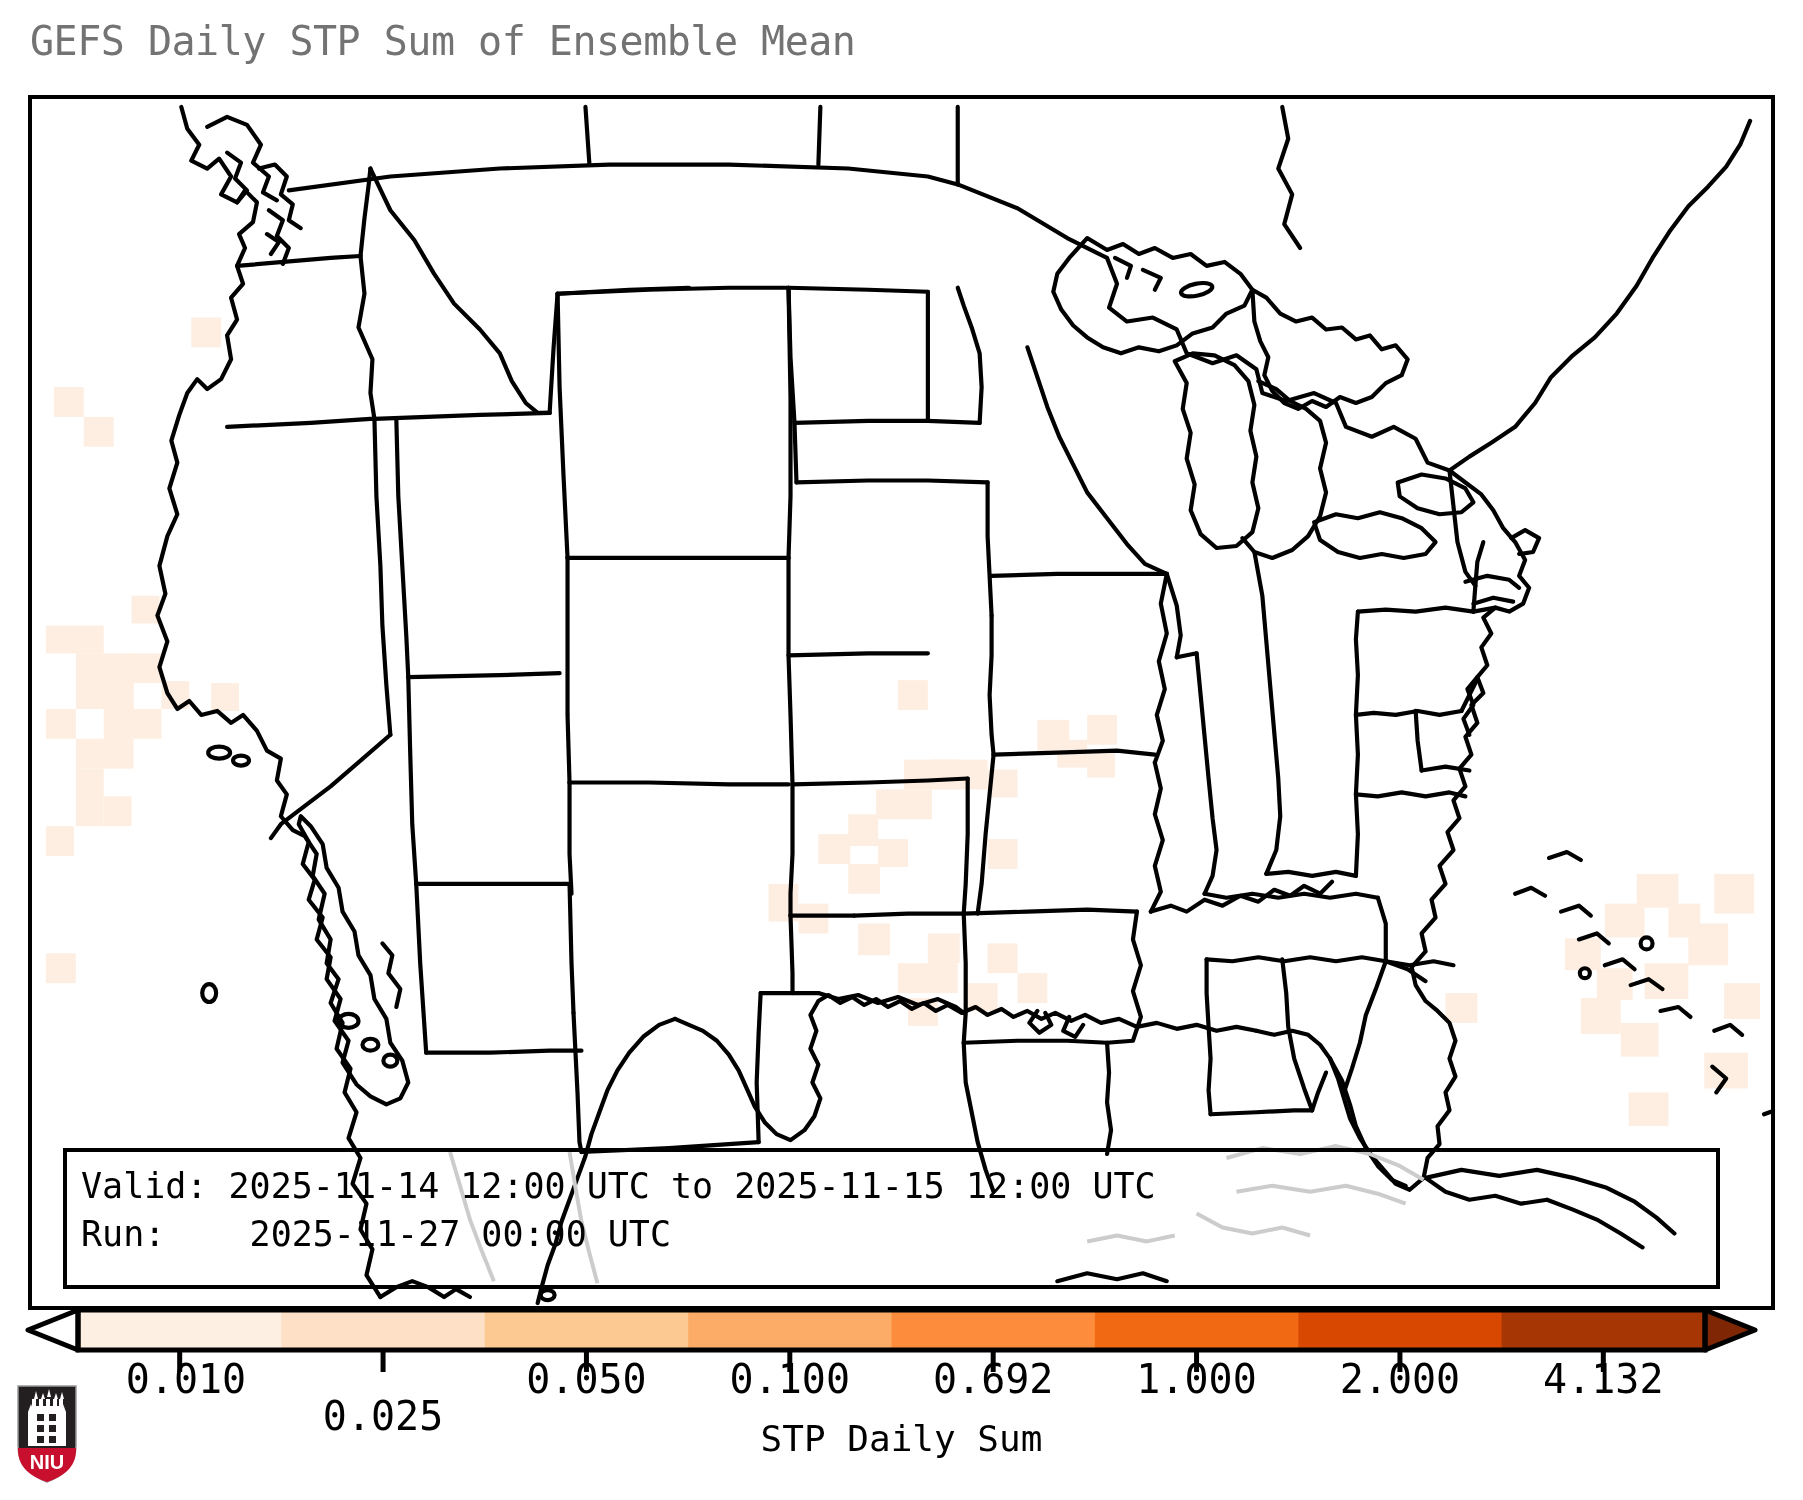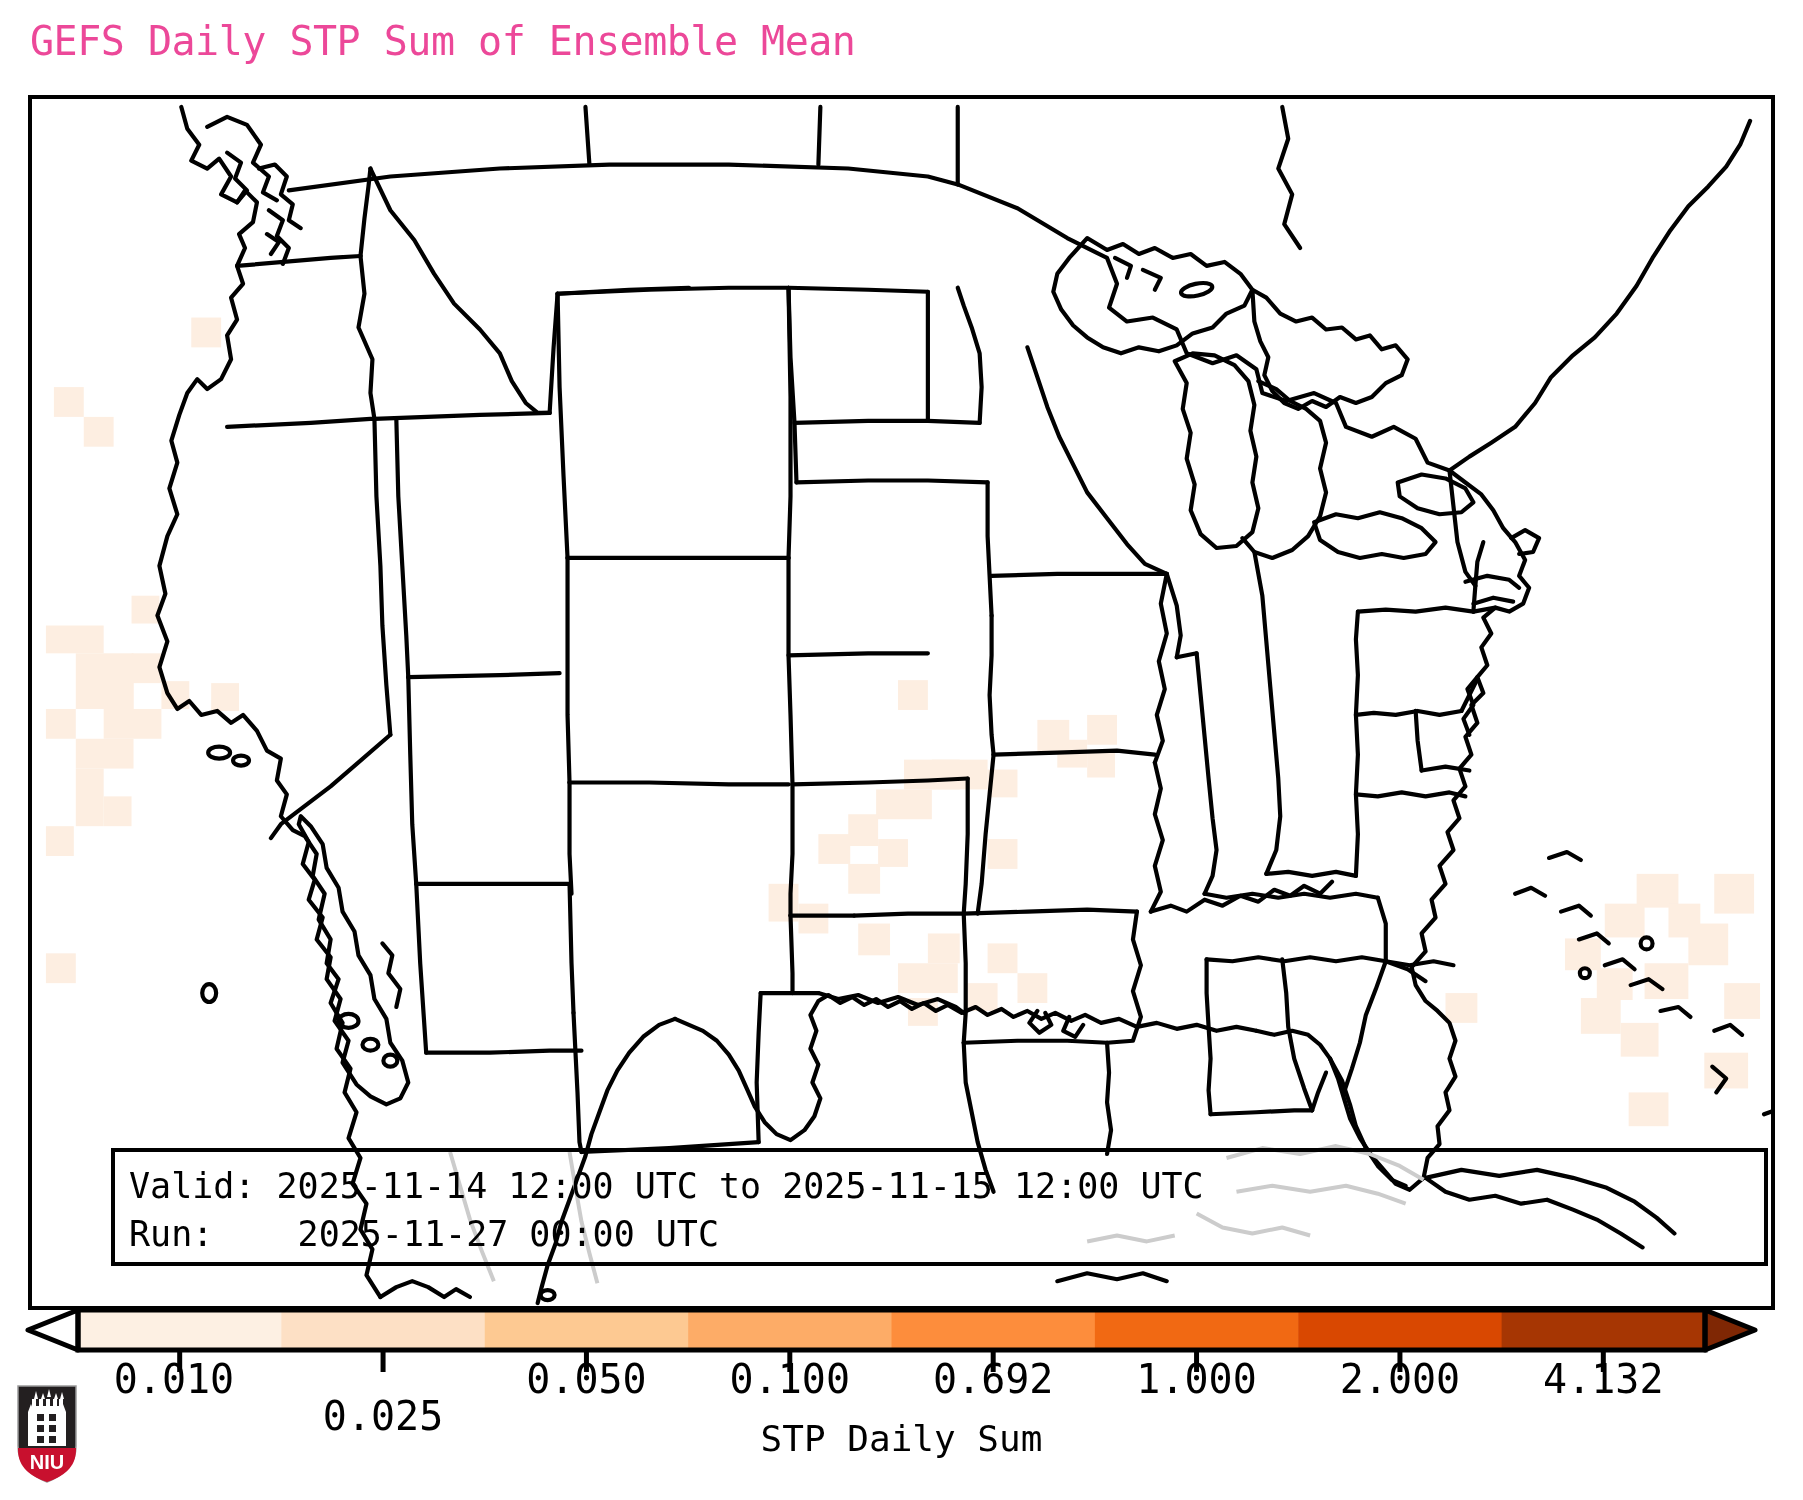--- a/index.html
+++ b/index.html
@@ -6,39 +6,38 @@
   body{
     width:1803px;height:1500px;position:relative;overflow:hidden;
     font-family:"DejaVu Sans Mono","Liberation Mono",monospace;
     color:#000;
   }
   
   #title{
     position:absolute;left:30px;top:18px;
     font-size:40px;letter-spacing:-0.5px;white-space:nowrap;
     font-family:"DejaVu Sans Mono","Liberation Mono",monospace;
-    font-weight:400;color:#ec4899;
+    font-weight:400;color:#737373;
   }
   
   #map-frame{
     position:absolute;left:28px;top:95px;
     width:1747px;height:1215px;
     border:4px solid #000;box-sizing:border-box;
     background:#ffffff;overflow:hidden;
   }
   #map-svg{position:absolute;left:0;top:0;width:100%;height:100%;display:block;}
   
   #info-box{
     position:absolute;left:63px;top:1148px;
-    width:1657px;height:118px;
+    width:1657px;height:141px;
     border:4px solid #000;box-sizing:border-box;
     background:transparent;
     padding:10px 0 0 14px;
     z-index:6;
-    margin-left:48px;
   }
   .info-line{
     font-size:35px;line-height:48px;white-space:pre;
     font-family:"DejaVu Sans Mono","Liberation Mono",monospace;
   }
   
   #colorbar-wrap{
     position:absolute;left:0;top:1300px;width:1803px;height:200px;z-index:8;
   }
   #cb-svg{position:absolute;left:0;top:0;}
@@ -455,21 +454,21 @@
         <line x1="383.0625" x2="383.0625" y1="50" y2="72" stroke="#000" stroke-width="5"></line>
         <line x1="586.4375" x2="586.4375" y1="50" y2="72" stroke="#000" stroke-width="5"></line>
         <line x1="789.8125" x2="789.8125" y1="50" y2="72" stroke="#000" stroke-width="5"></line>
         <line x1="993.1875" x2="993.1875" y1="50" y2="72" stroke="#000" stroke-width="5"></line>
         <line x1="1196.5625" x2="1196.5625" y1="50" y2="72" stroke="#000" stroke-width="5"></line>
         <line x1="1399.9375" x2="1399.9375" y1="50" y2="72" stroke="#000" stroke-width="5"></line>
         <line x1="1603.3125" x2="1603.3125" y1="50" y2="72" stroke="#000" stroke-width="5"></line>
       </g>
   </svg>
   <div id="cb-ticklabels">
-      <div class="cb-label" style="left: 174px;">0.010</div>
+      <div class="cb-label" style="left: 186px;">0.010</div>
       <div class="cb-label" style="left: 383.062px; margin-top: 37px;">0.025</div>
       <div class="cb-label" style="left: 586.438px;">0.050</div>
       <div class="cb-label" style="left: 789.812px;">0.100</div>
       <div class="cb-label" style="left: 993.188px;">0.692</div>
       <div class="cb-label" style="left: 1196.56px;">1.000</div>
       <div class="cb-label" style="left: 1399.94px;">2.000</div>
       <div class="cb-label" style="left: 1603.31px;">4.132</div>
     </div>
   <div id="cb-axislabel">STP Daily Sum</div>
 </div>

